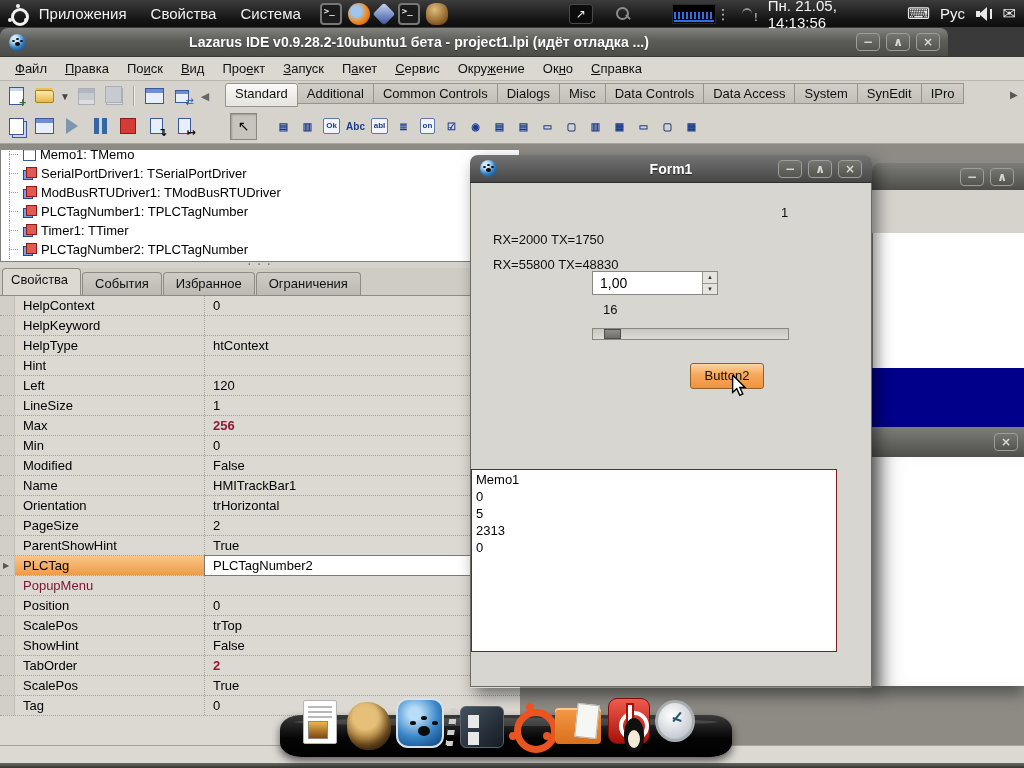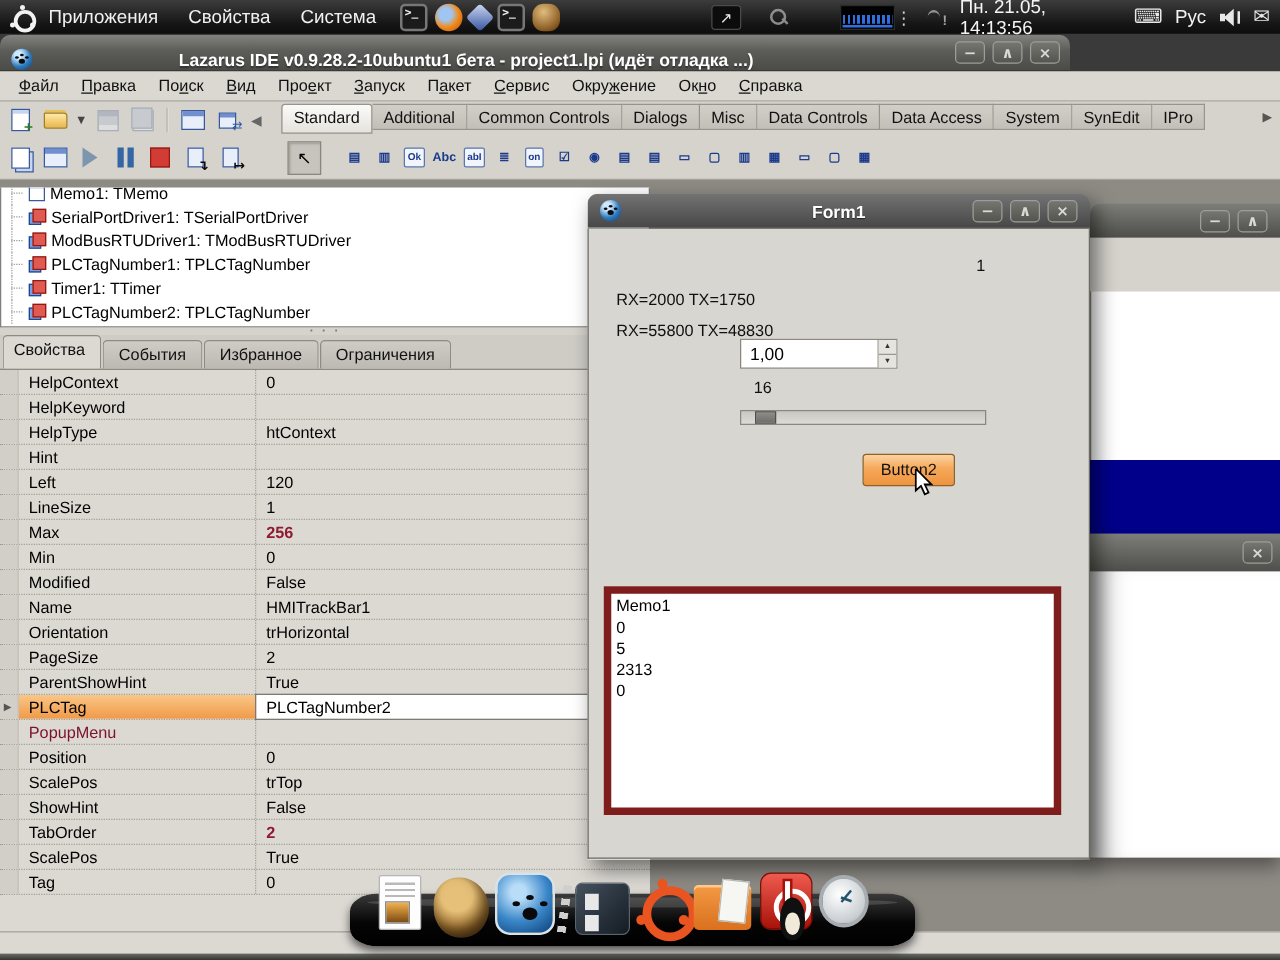--- a/index.html
+++ b/index.html
@@ -33,21 +33,21 @@
   #clock{color:#f4f4f4;font-size:15px;}
   .tr-kbd{color:#e8e8e8;font-size:16px;line-height:16px;}
   #layout{color:#f4f4f4;font-size:15px;}
   .tr-vol{width:18px;height:16px;position:relative;}
   .tr-vol::before{content:"";position:absolute;left:1px;top:5px;width:4px;height:6px;background:#e8e8e8;}
   .tr-vol::after{content:"";position:absolute;left:4px;top:1px;border-right:8px solid #e8e8e8;border-top:7px solid rgba(0,0,0,0);border-bottom:7px solid rgba(0,0,0,0);}
   .tr-vol .volbar{position:absolute;right:1px;top:3px;width:3px;height:10px;border-right:2px solid #e8e8e8;}
   .tr-mail{color:#e8e8e8;font-size:16px;line-height:16px;}
 
   
-  #ide-titlebar{position:absolute;left:0;top:28px;width:856px;height:29px;border-radius:8px 8px 0 0;background:linear-gradient(#82827e,#5c5c58 45%,#4b4b47);border-bottom:1px solid #3a3a36;z-index:5;display:flex;align-items:flex-end;}
+  #ide-titlebar{position:absolute;left:0;top:28px;width:948px;height:29px;border-radius:8px 8px 0 0;background:linear-gradient(#82827e,#5c5c58 45%,#4b4b47);border-bottom:1px solid #3a3a36;z-index:5;display:flex;align-items:center;}
   #ide-title{position:absolute;left:0;right:110px;text-align:center;color:#fff;font-weight:bold;font-size:14px;text-shadow:0 1px 1px #333;}
   .paw-badge{width:17px;height:17px;border-radius:50%;background:radial-gradient(circle at 35% 30%,#cfe9ff 0 18%,#2f7cc0 55%,#0a3a6e);position:relative;flex:0 0 auto;}
   .paw-badge::after{content:"";position:absolute;left:6px;top:8px;width:5px;height:4px;background:#0b0b0b;border-radius:50%;box-shadow:-4px -3px 0 -1px #0b0b0b,0 -5px 0 -1px #0b0b0b,4px -3px 0 -1px #0b0b0b;}
   #ide-titlebar .paw-badge{margin-left:9px;}
   .winbtns{position:absolute;right:8px;top:5px;display:flex;gap:6px;}
   .wbtn{width:24px;height:18px;border:1px solid #9d9d99;border-radius:4px;color:#d9d9d5;font:bold 12px/16px "DejaVu Sans",sans-serif;text-align:center;background:linear-gradient(#757571,#55554f);}
 
   #ide-menubar{position:absolute;left:0;top:57px;width:1024px;height:24px;background:#dbd8d2;border-bottom:1px solid #b9b6b0;z-index:5;display:flex;align-items:center;padding-left:6px;}
   .mitem{font-size:13px;padding:3px 9px;color:#111;}
   .mitem u{text-decoration:underline;}
@@ -144,21 +144,21 @@
   #form1-body{position:relative;height:504px;background:#d8d6d0;border:1px solid #6e6b65;border-top:none;}
   .flabel{position:absolute;font-size:13px;color:#101010;}
   #spin-edit{position:absolute;left:121px;top:88px;width:126px;height:24px;background:#fff;border:1px solid #8a8781;display:flex;}
   #spin-value{flex:1;font-size:14px;padding:3px 0 0 7px;}
   #spin-btns{width:15px;border-left:1px solid #9a978f;display:flex;flex-direction:column;}
   #spin-btns div{flex:1;font-size:6px;line-height:10px;text-align:center;color:#333;background:#e6e4de;}
   #spin-btns div:first-child{border-bottom:1px solid #9a978f;}
   #trackbar{position:absolute;left:121px;top:145px;width:197px;height:12px;border:1px solid #8a8781;background:linear-gradient(#c9c7c1,#dddbd5);}
   #track-thumb{position:absolute;left:11px;top:0px;width:17px;height:10px;background:linear-gradient(#8d8d89,#6e6e6a);border:1px solid #4e4e4a;}
   #button2{position:absolute;left:219px;top:180px;width:74px;height:26px;background:linear-gradient(#fcd3a2,#f5a859 45%,#ef9440);border:1px solid #8e6226;border-radius:3px;font-size:13px;color:#101010;text-align:center;line-height:24px;}
-  #memo{position:absolute;left:12px;top:286px;width:366px;height:183px;background:#fff;border:6px solid #7f1d1d;padding:1px 4px;font-size:13px;line-height:17px;overflow:hidden;}
+  #memo{position:absolute;left:0;top:286px;width:366px;height:183px;background:#fff;border:1px solid #7f1d1d;padding:1px 4px;font-size:13px;line-height:17px;overflow:hidden;}
   #cursor{position:absolute;left:260px;top:192px;z-index:12;}
 
   
   #dock{position:absolute;left:280px;top:692px;width:460px;height:76px;z-index:30;}
   #dock-base{position:absolute;left:0;top:23px;width:452px;height:42px;background:linear-gradient(#3a3a3a,#050505 55%,#000);border-radius:22px/14px;box-shadow:0 4px 8px rgba(0,0,0,.6);}
   #dock-base::before{content:"";position:absolute;left:14px;right:14px;top:3px;height:8px;border-radius:50%;background:rgba(255,255,255,.14);}
   .glow{position:absolute;width:26px;height:10px;border-radius:50%;background:radial-gradient(#9ed4ff,rgba(30,80,160,0) 70%);}
   .dkicon{position:absolute;}
   .dk-doc{left:23px;top:8px;width:34px;height:44px;background:#fdfdfd;border:1px solid #b5b5b5;border-radius:2px;}
   .dk-doc::before{content:"";position:absolute;left:4px;top:5px;right:4px;height:12px;background:repeating-linear-gradient(#b9b9b9 0 2px,rgba(0,0,0,0) 2px 5px);}

